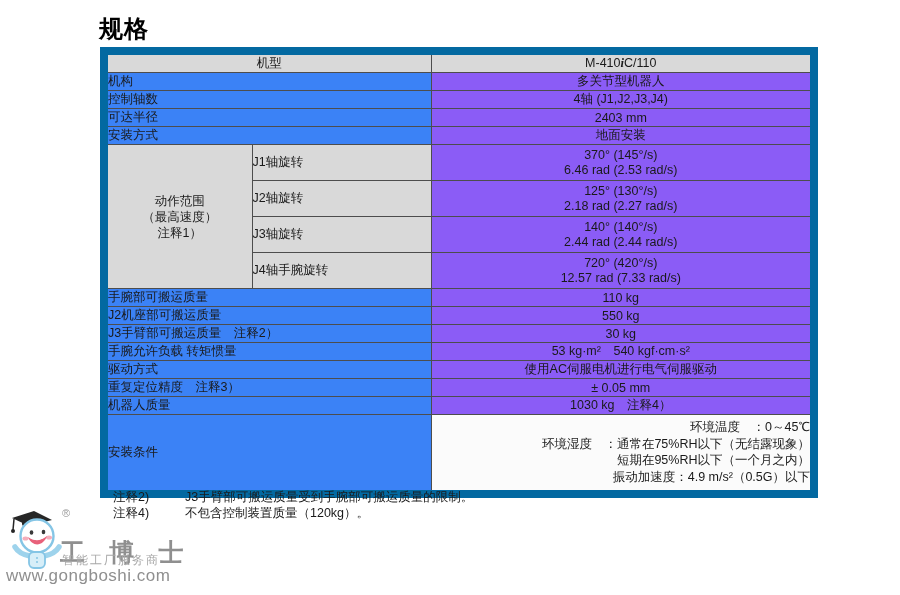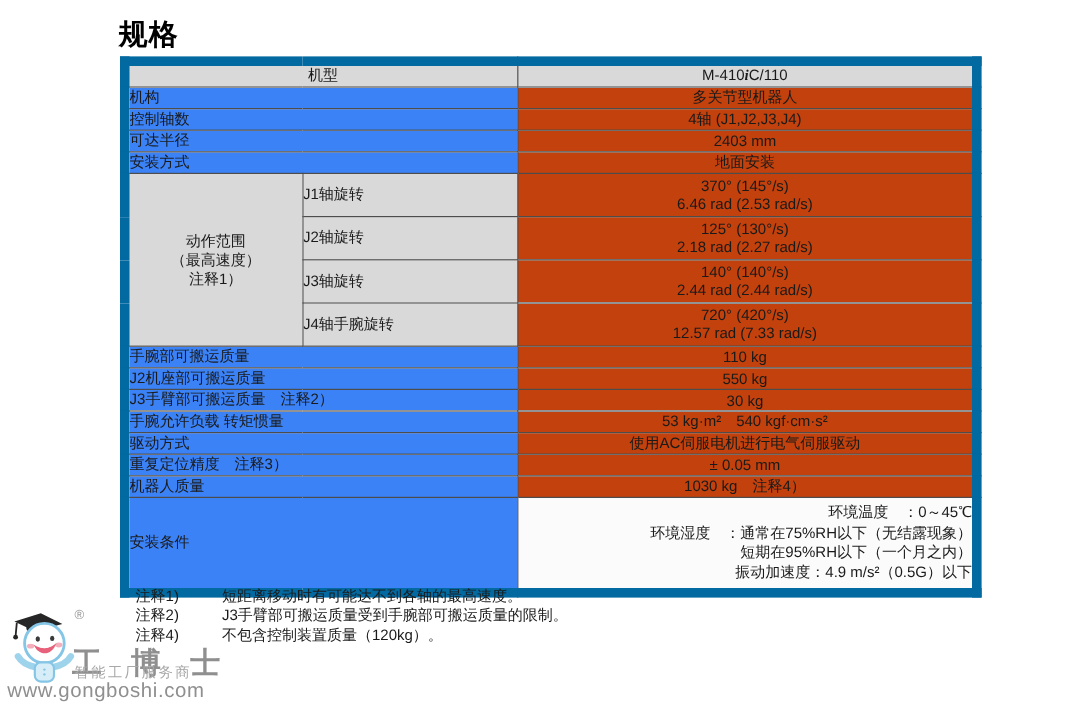--- a/index.html
+++ b/index.html
@@ -12,21 +12,21 @@
 
   table.spec { position:absolute; left:100px; top:47px; width:710px;
                border-collapse:collapse; table-layout:fixed;
                border:8px solid #0369a1; font-size:12.5px; }
   table.spec td { border:1px solid #4d4d4d; overflow:hidden; padding:0; vertical-align:middle; }
   tr.r  { height:18px; }
   tr.rm { height:36px; }
   tr.ri { height:79px; }
   td.lab { background:#3b82f6; text-align:left; padding-left:7px; }
   td.sublab { background:#d9d9d9; text-align:left; padding-left:12px; }
-  td.val { background:#c2410c; text-align:center; }
+  td.val { background:#8b5cf6; text-align:center; }
   td.hdr-lab { background:#d9d9d9; text-align:center; }
   td.motion-lab { background:#d9d9d9; text-align:center; line-height:16px; }
   .twoline div { line-height:15px; }
   .model-i { font-style:italic; font-weight:bold; font-family:"Liberation Serif", serif; }
   td.install-val { background:#fbfbfb; text-align:right; padding-left:40px; }
   .install-line { white-space:pre; line-height:16.5px; }
 
   .notes { position:absolute; left:113px; top:490px; font-size:12.5px; z-index:2; }
   .note { display:flex; line-height:15.8px; }
   .note-id { width:72px; flex:0 0 72px; }
@@ -146,24 +146,20 @@
         <div class="install-line">环境湿度　：通常在75%RH以下（无结露现象）</div>
         <div class="install-line">　　　　　　短期在95%RH以下（一个月之内）</div>
         <div class="install-line">振动加速度：4.9 m/s²（0.5G）以下</div>
       </td>
     </tr>
   </tbody>
     </table>
 
   <div class="notes">
     <div class="note">
-      <span class="note-id">注释1)</span>
-      <span>短距离移动时有可能达不到各轴的最高速度。</span>
-    </div>
-    <div class="note">
       <span class="note-id">注释2)</span>
       <span>J3手臂部可搬运质量受到手腕部可搬运质量的限制。</span>
     </div>
     <div class="note">
       <span class="note-id">注释4)</span>
       <span>不包含控制装置质量（120kg）。</span>
     </div>
   </div>
 
   <div class="watermark">

